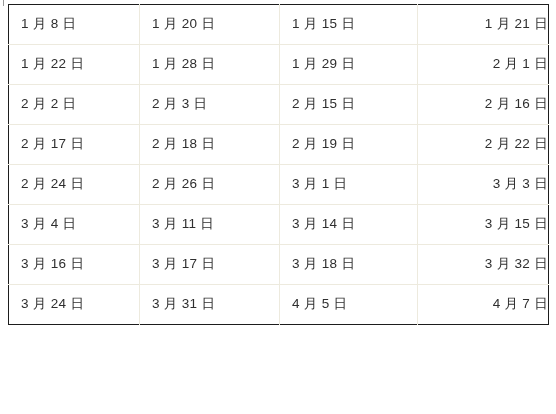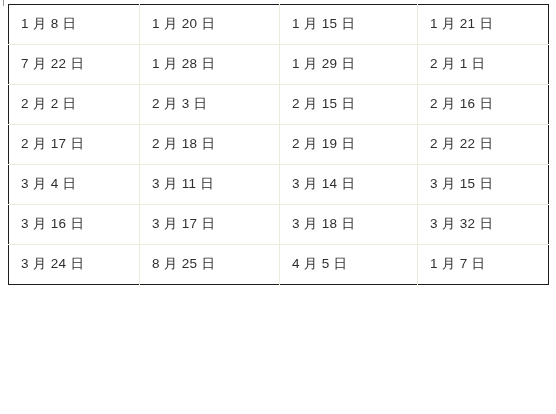--- a/index.html
+++ b/index.html
@@ -59,20 +59,21 @@
     font-size: 13.5px;
     line-height: 1.2;
     color: #2f2f2f;
     letter-spacing: 0.3px;
     white-space: nowrap;
     background: #ffffff;
   }
 
   #date-table td:last-child {
     border-right: none;
+    text-align: right;
   }
 
   #date-table tr:last-child td {
     border-bottom: none;
   }
 </style>
 </head>
 <body>
 
 <div id="page">
@@ -89,60 +90,66 @@
     <tbody>
 
       <tr>
         <td>1 月 8 日</td>
         <td>1 月 20 日</td>
         <td>1 月 15 日</td>
         <td>1 月 21 日</td>
       </tr>
 
       <tr>
-        <td>7 月 22 日</td>
+        <td>1 月 22 日</td>
         <td>1 月 28 日</td>
         <td>1 月 29 日</td>
         <td>2 月 1 日</td>
       </tr>
 
       <tr>
         <td>2 月 2 日</td>
         <td>2 月 3 日</td>
         <td>2 月 15 日</td>
         <td>2 月 16 日</td>
       </tr>
 
       <tr>
         <td>2 月 17 日</td>
         <td>2 月 18 日</td>
         <td>2 月 19 日</td>
         <td>2 月 22 日</td>
       </tr>
 
+      <tr>
+        <td>2 月 24 日</td>
+        <td>2 月 26 日</td>
+        <td>3 月 1 日</td>
+        <td>3 月 3 日</td>
+      </tr>
 
       <tr>
         <td>3 月 4 日</td>
         <td>3 月 11 日</td>
         <td>3 月 14 日</td>
         <td>3 月 15 日</td>
       </tr>
 
       <tr>
         <td>3 月 16 日</td>
         <td>3 月 17 日</td>
         <td>3 月 18 日</td>
         <td>3 月 32 日</td>
       </tr>
 
       <tr>
         <td>3 月 24 日</td>
-        <td>8 月 25 日</td>
+        <td>3 月 31 日</td>
         <td>4 月 5 日</td>
-        <td>1 月 7 日</td>
+        <td>4 月 7 日</td>
       </tr>
 
 
 
     </tbody>
   </table>
 
 </div>
 
 </body></html>

